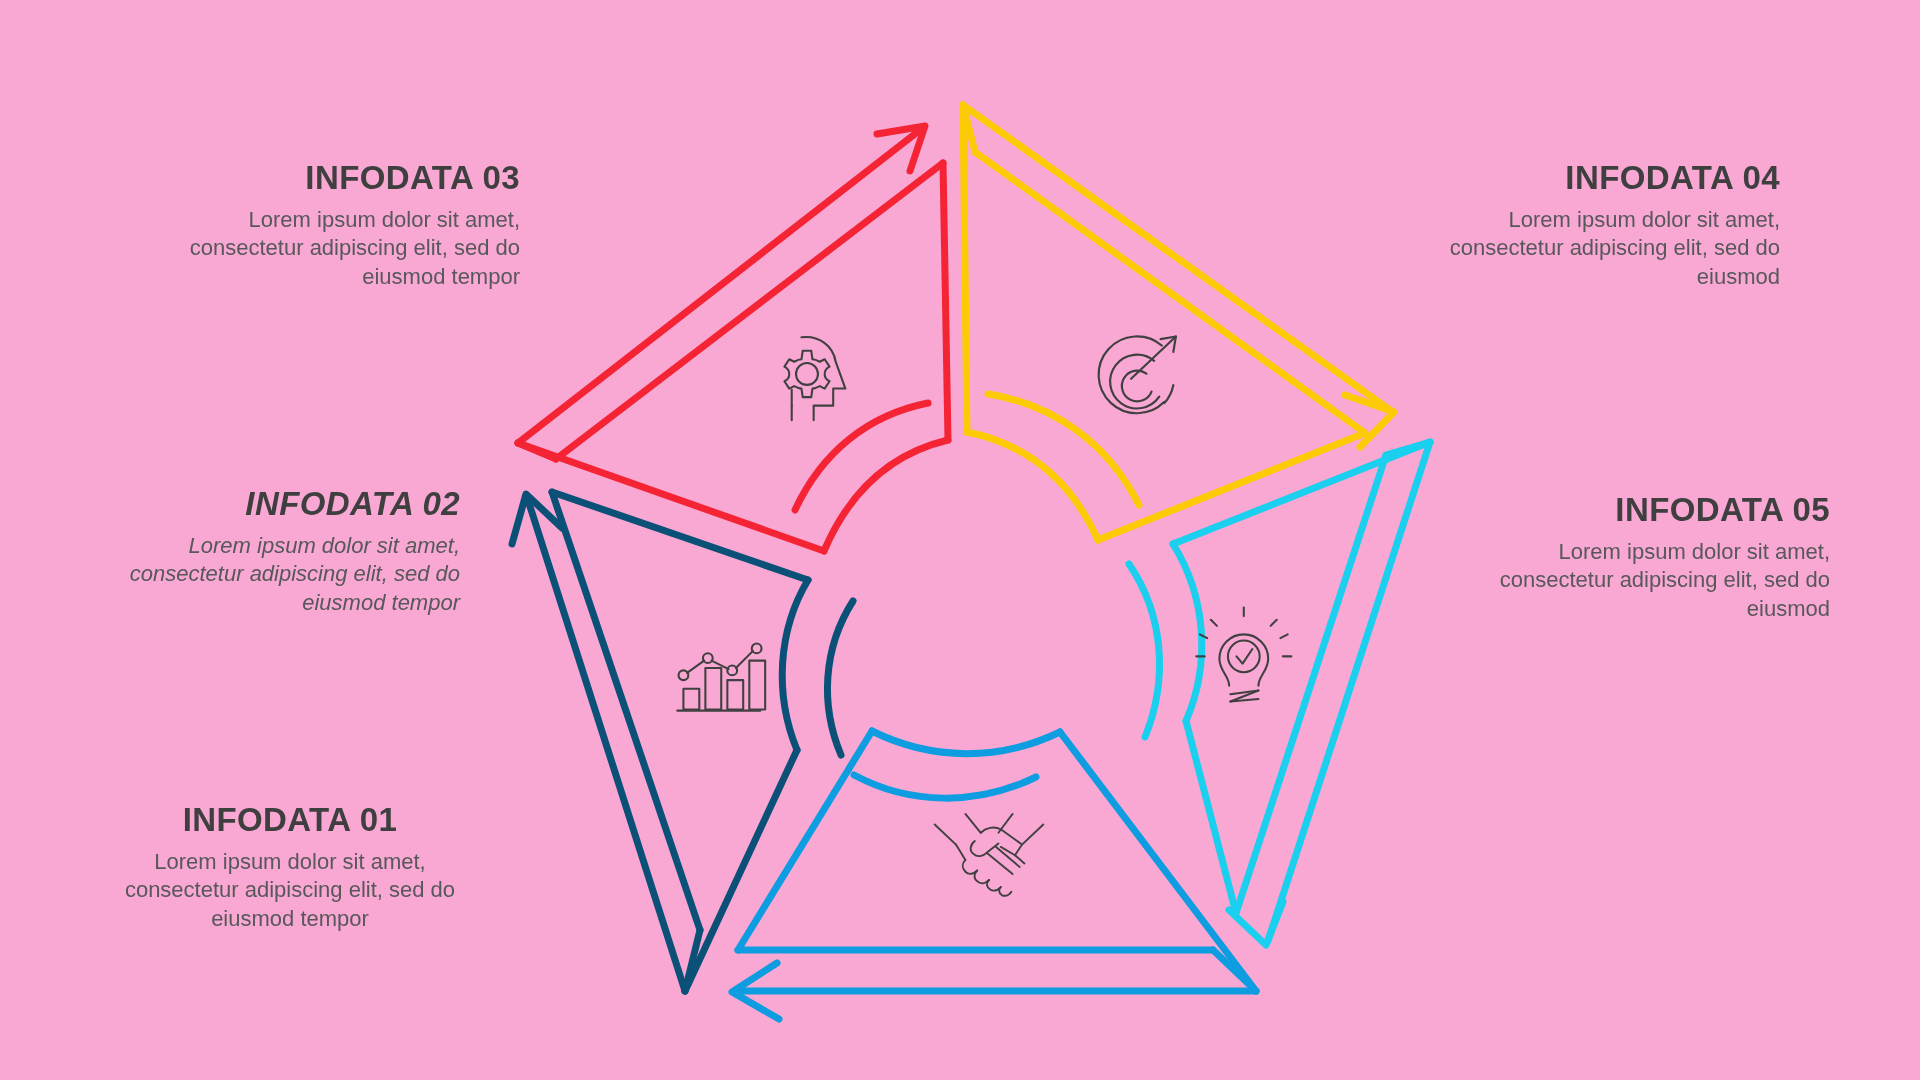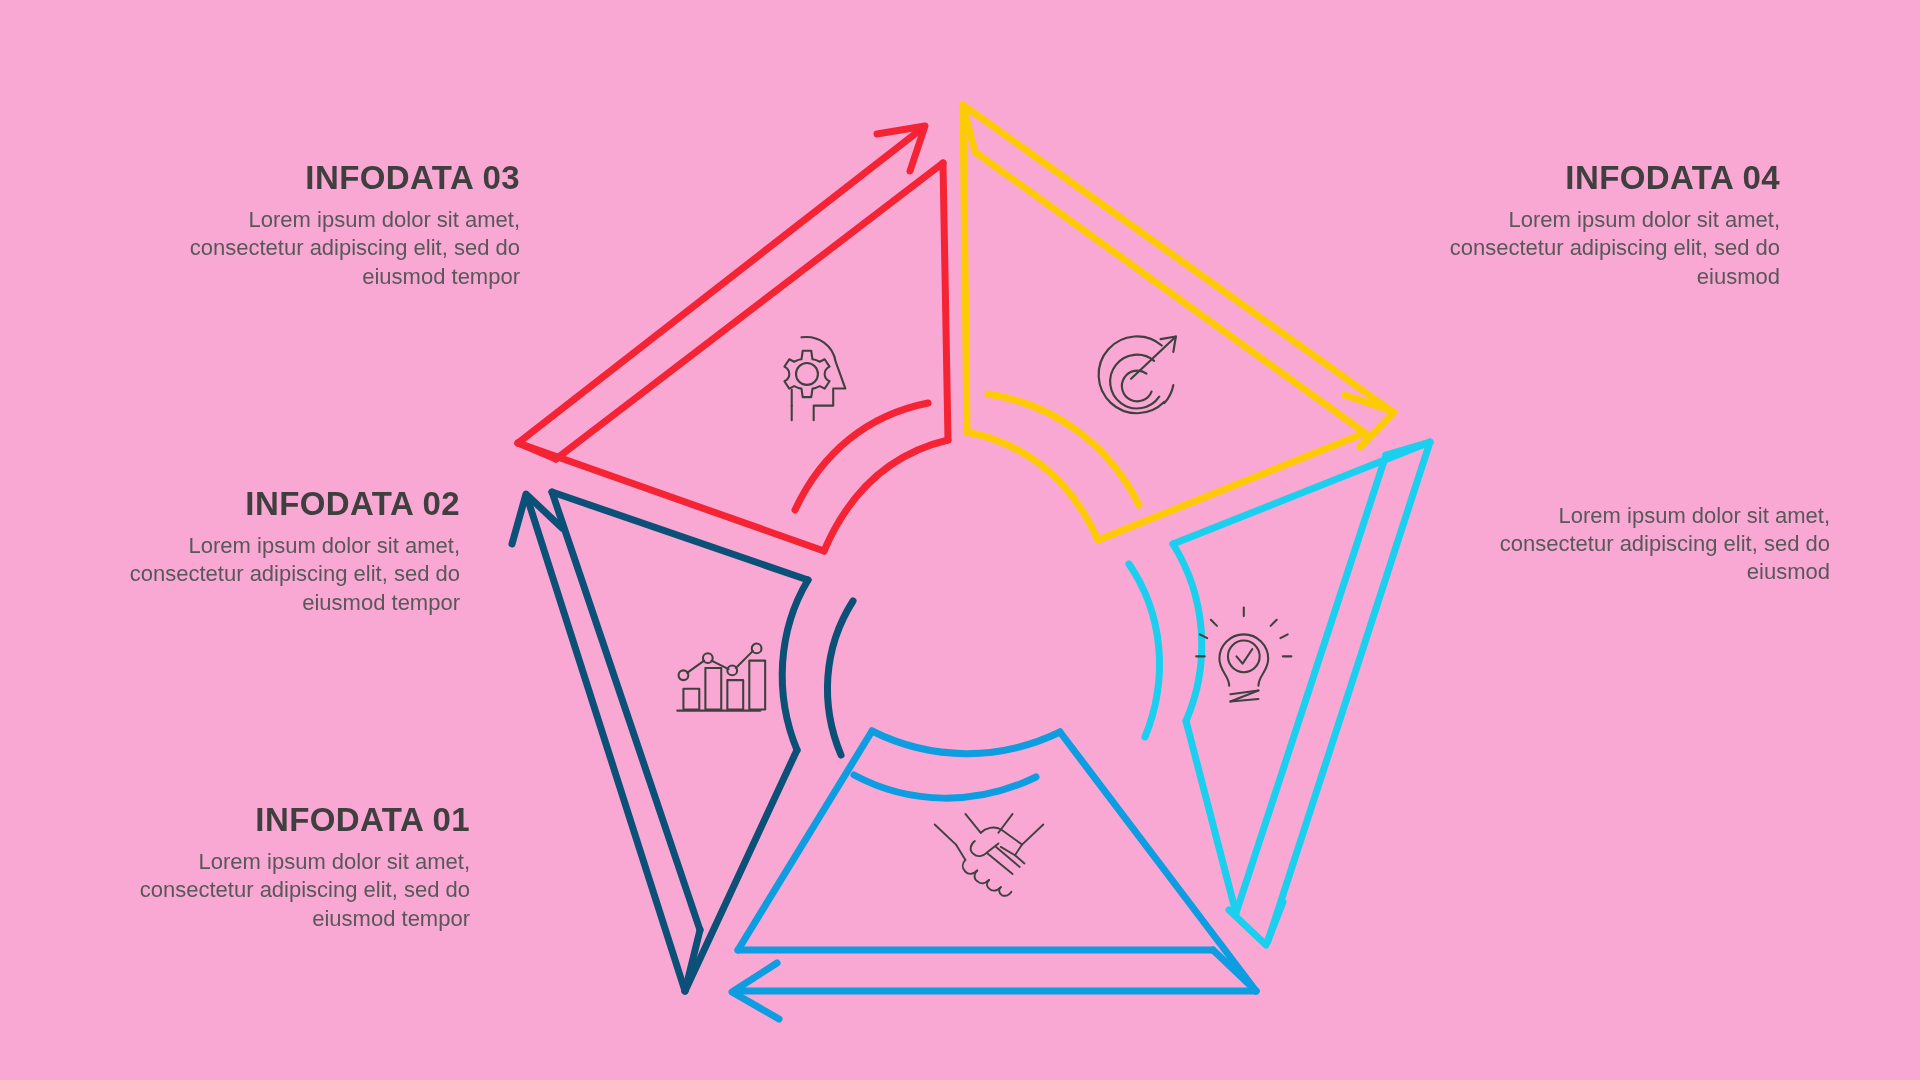--- a/index.html
+++ b/index.html
@@ -27,22 +27,22 @@
     font-size:22px;
     color:#58585a;
     line-height:1.28;
     margin-top:10px;
     font-weight:normal;
   }
   .align-right { text-align:right; }
 
   
   #block-03 { left:160px; top:160px; width:360px; }
-  #block-02 { left:100px; top:486px; width:360px; }
-  #block-01 { left:110px; top:802px; width:360px; }
+  #block-02 { left:100px; top:486px; width:360px;font-style:italic; }
+  #block-01 { left:110px; top:802px; width:360px;text-align:center; }
 
   
   #block-04 { left:1420px; top:160px; width:360px; }
   #block-05 { left:1470px; top:492px; width:360px; }
 </style>
 </head>
 <body>
 
 <div id="stage">
 
@@ -189,16 +189,17 @@
     <div class="title">INFODATA 01</div>
     <div class="body">Lorem ipsum dolor sit amet, consectetur adipiscing elit, sed do eiusmod tempor</div>
   </div>
 
   <div class="txtblock align-right" id="block-04">
     <div class="title">INFODATA 04</div>
     <div class="body">Lorem ipsum dolor sit amet, consectetur adipiscing elit, sed do eiusmod</div>
   </div>
 
   <div class="txtblock align-right" id="block-05">
+    <div class="title">INFODATA 05</div>
     <div class="body">Lorem ipsum dolor sit amet, consectetur adipiscing elit, sed do eiusmod</div>
   </div>
 
 </div>
 
 </body></html>

